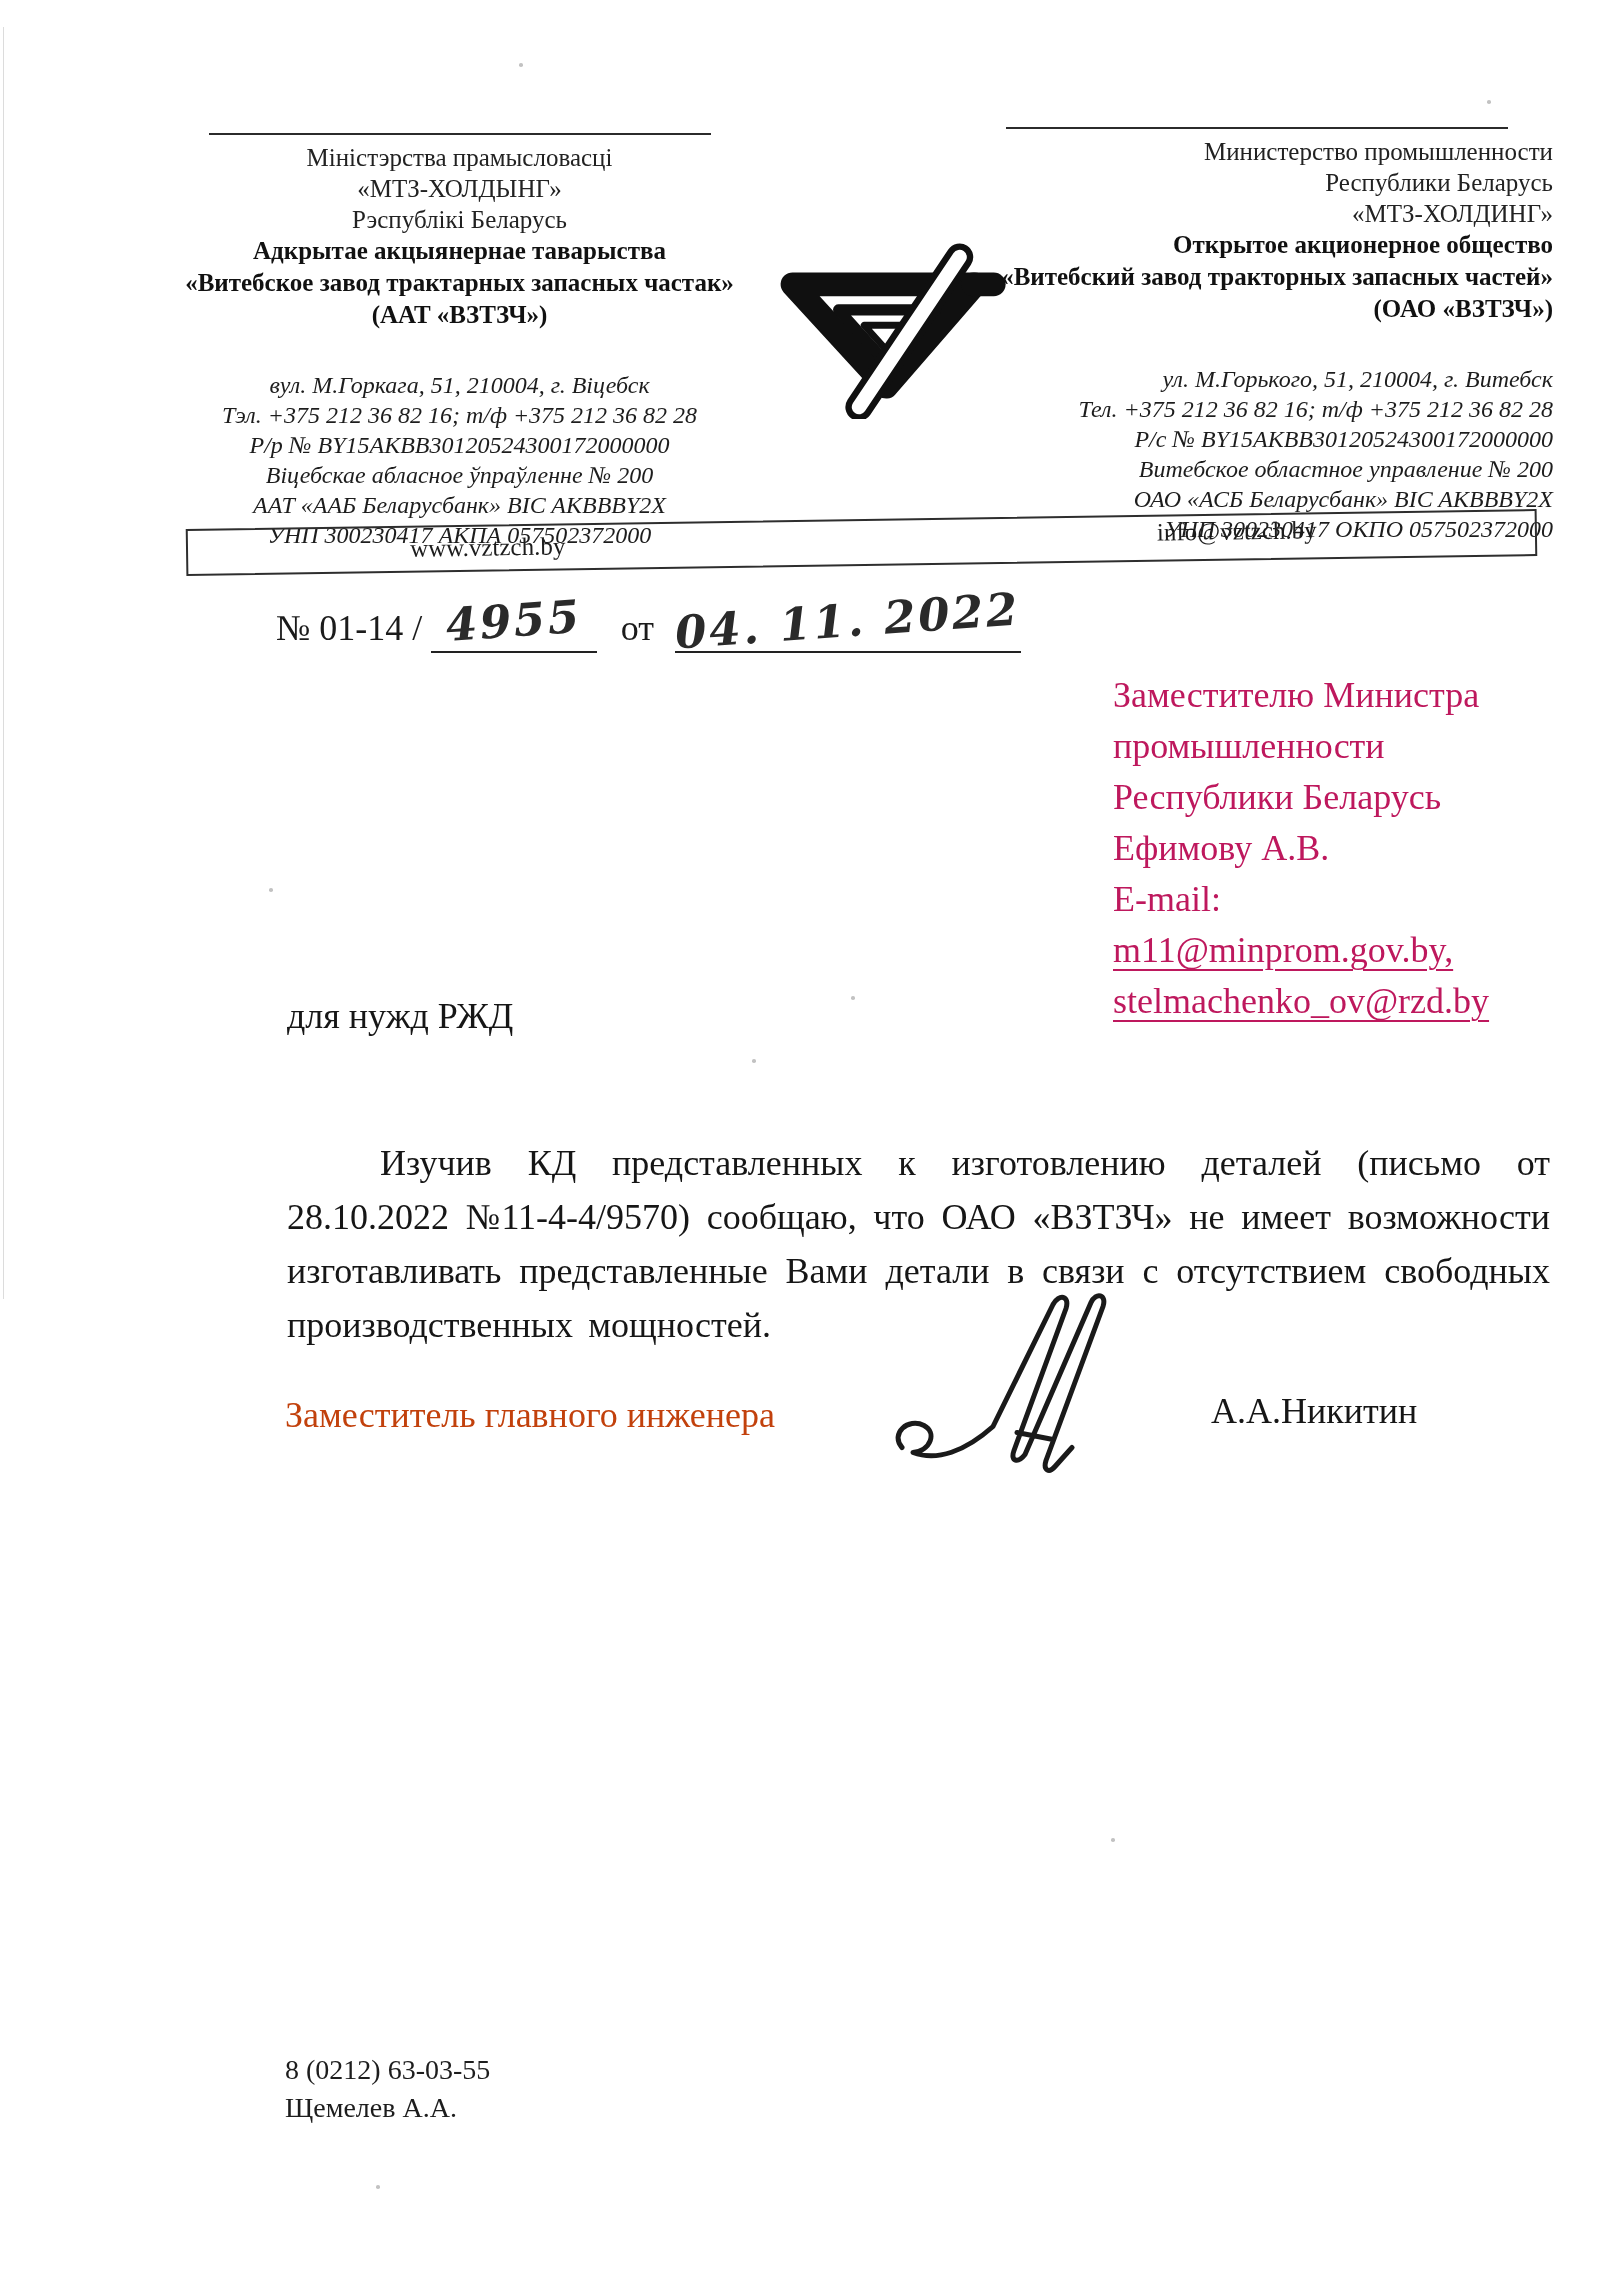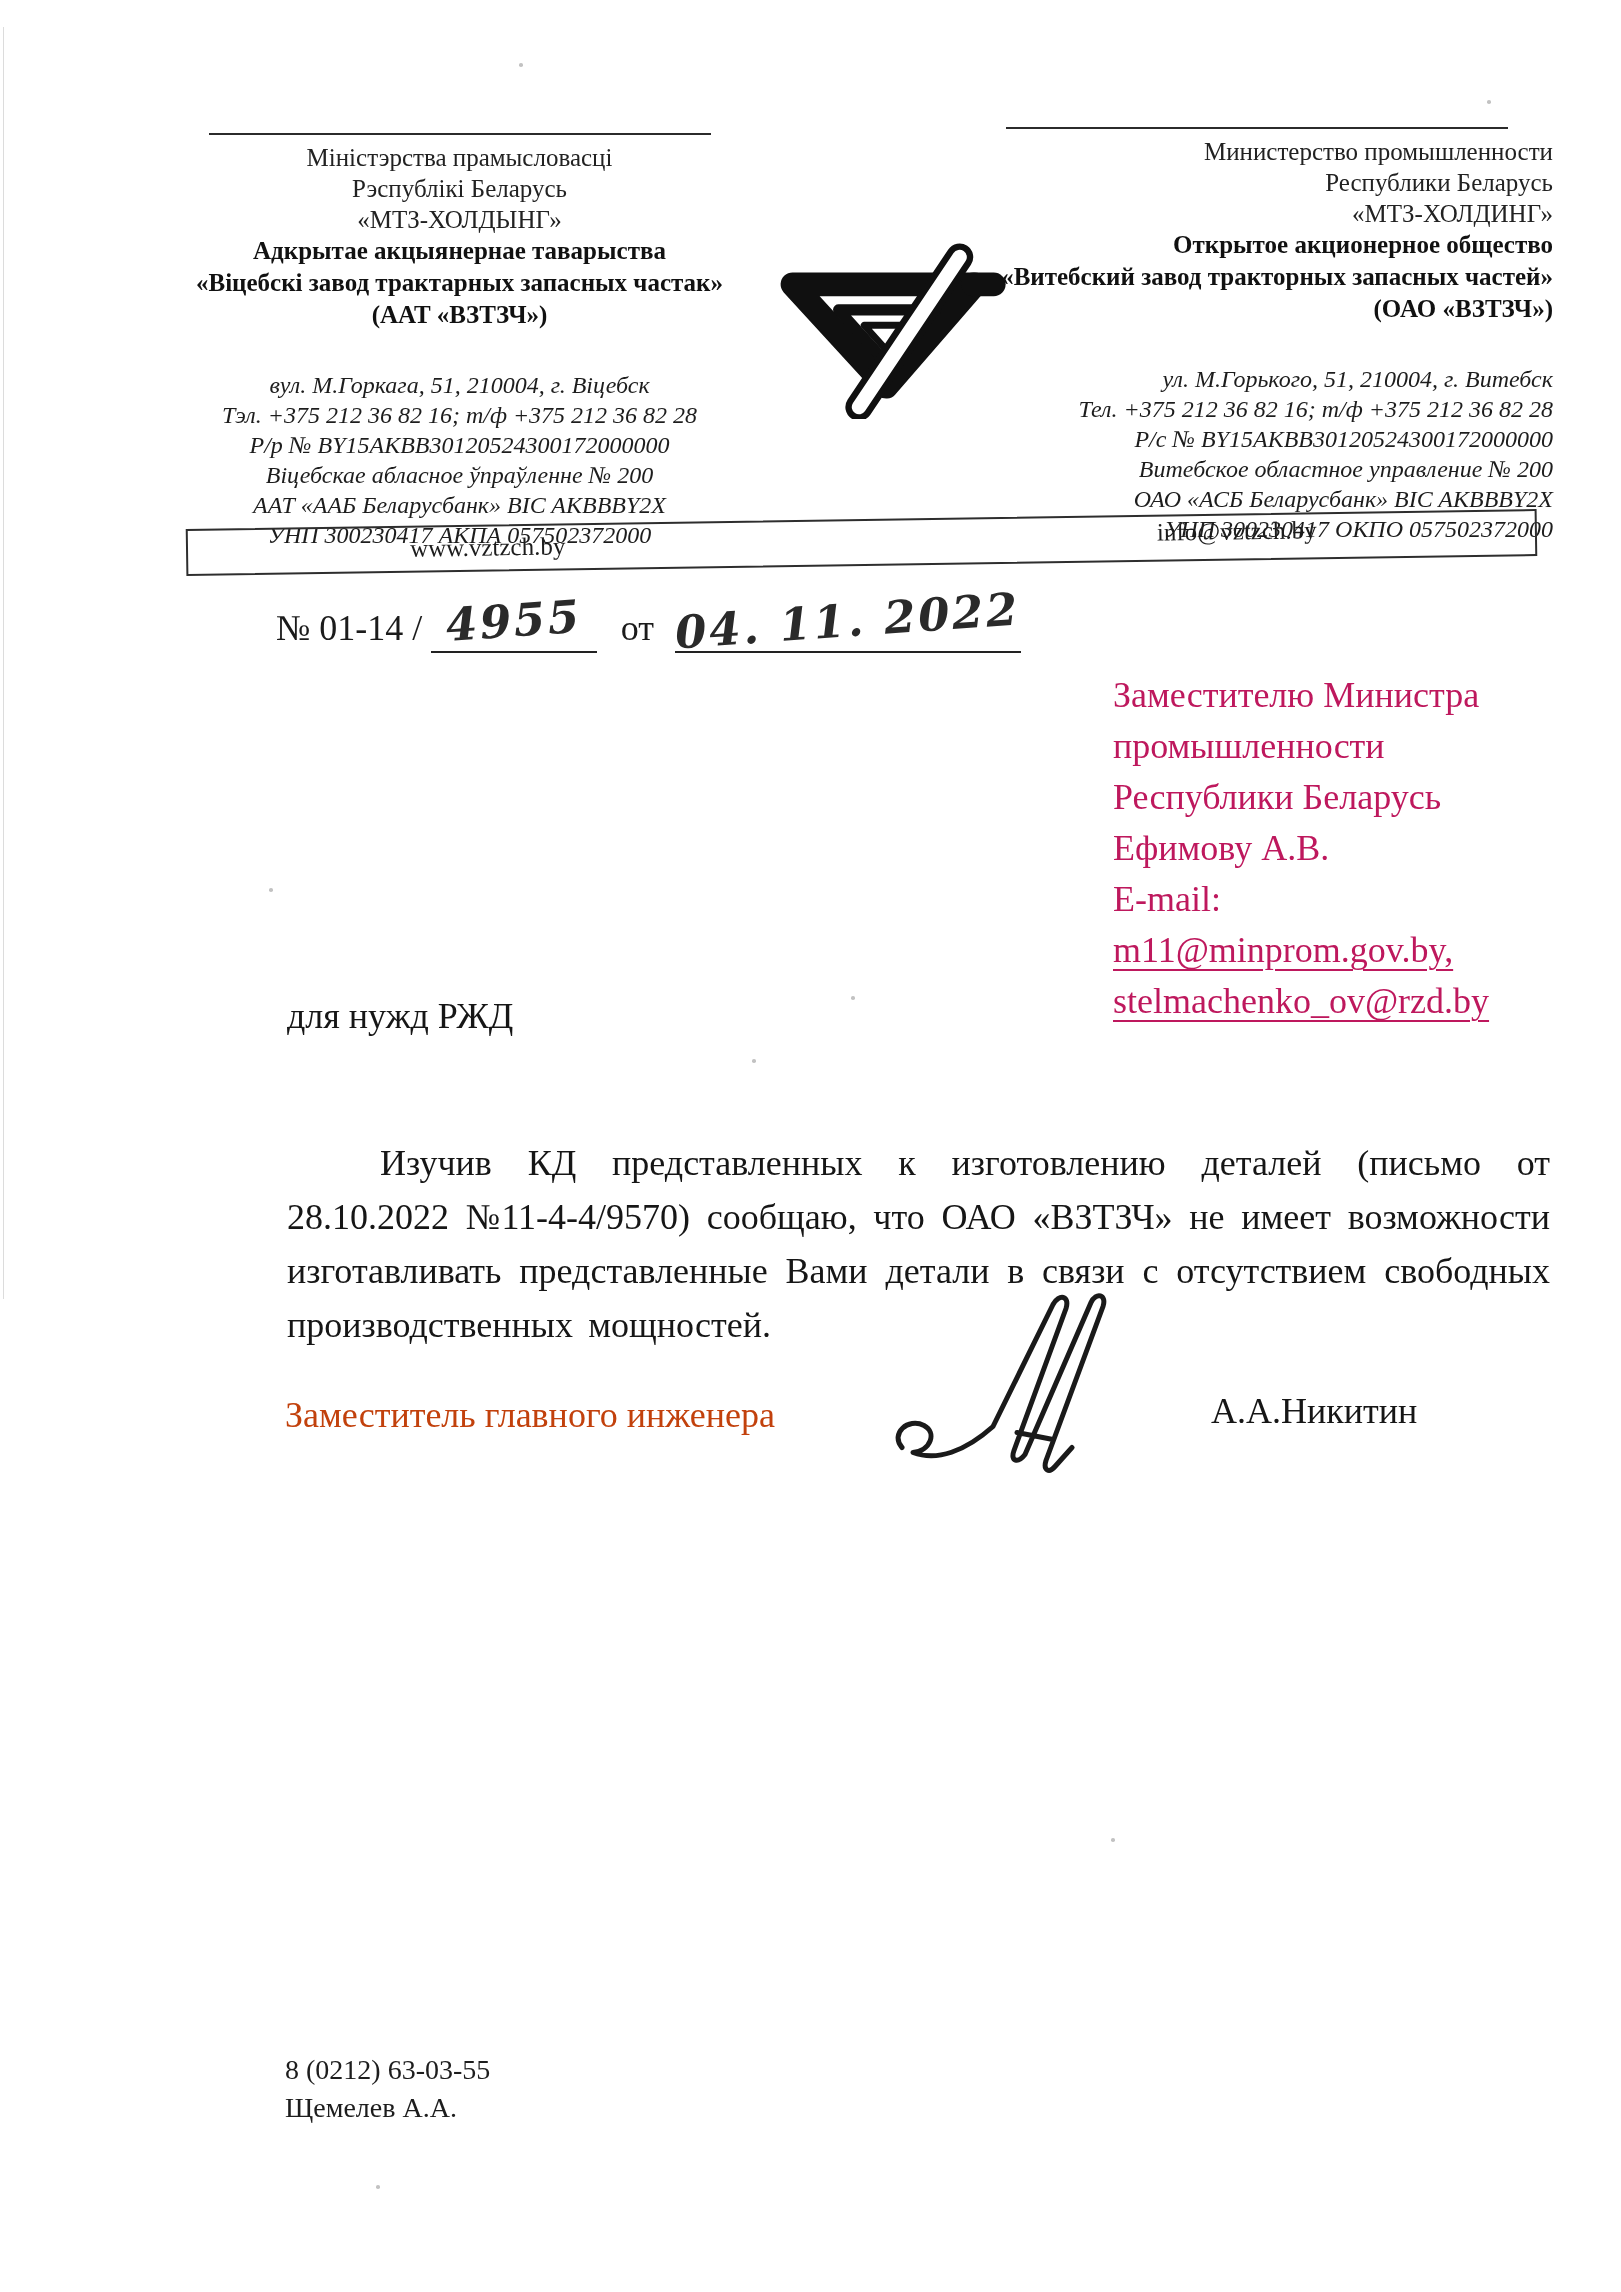--- a/index.html
+++ b/index.html
@@ -70,24 +70,24 @@
   <div class="speck" style="left:1487px; top:100px;"></div>
   <div class="speck" style="left:269px; top:888px;"></div>
   <div class="speck" style="left:851px; top:996px;"></div>
   <div class="speck" style="left:752px; top:1059px;"></div>
   <div class="speck" style="left:1111px; top:1838px;"></div>
   <div class="speck" style="left:376px; top:2185px;"></div>
 
   <div class="lh-col col-left">
     <div class="rule"></div>
     <div class="min-line">Міністэрства прамысловасці</div>
+    <div class="min-line">«МТЗ-ХОЛДЫНГ»</div>
     <div class="min-line">Рэспублікі Беларусь</div>
-    <div class="min-line">«МТЗ-ХОЛДЫНГ»</div>
     <div class="org-line">Адкрытае акцыянернае таварыства</div>
-    <div class="org-line">«Віцебскі  завод трактарных запасных частак»</div>
+    <div class="org-line">«Витебское  завод трактарных запасных частак»</div>
     <div class="org-line">(ААТ «ВЗТЗЧ»)</div>
     <div class="addr-block">
       <div class="addr-line">вул. М.Горкага, 51, 210004, г. Віцебск</div>
       <div class="addr-line">Тэл. +375 212 36 82 16; т/ф +375 212 36 82 28</div>
       <div class="addr-line">Р/р № BY15AKBB30120524300172000000</div>
       <div class="addr-line">Віцебскае абласное ўпраўленне № 200</div>
       <div class="addr-line">ААТ «ААБ Беларусбанк»  BIC AKBBBY2X</div>
       <div class="addr-line">УНП 300230417 АКПА 057502372000</div>
     </div>
   </div>

